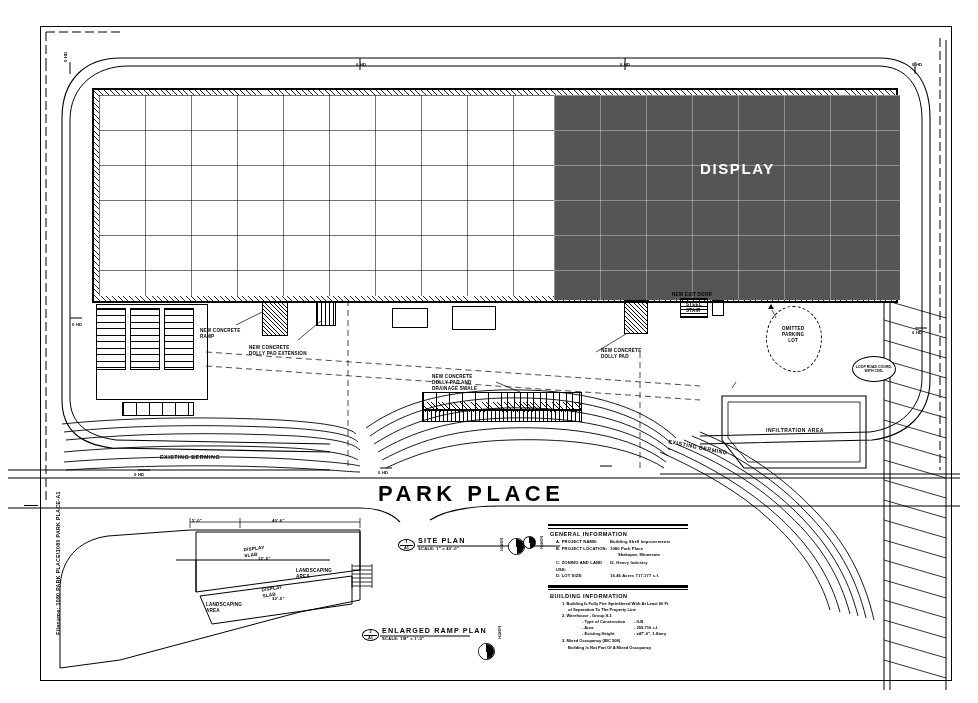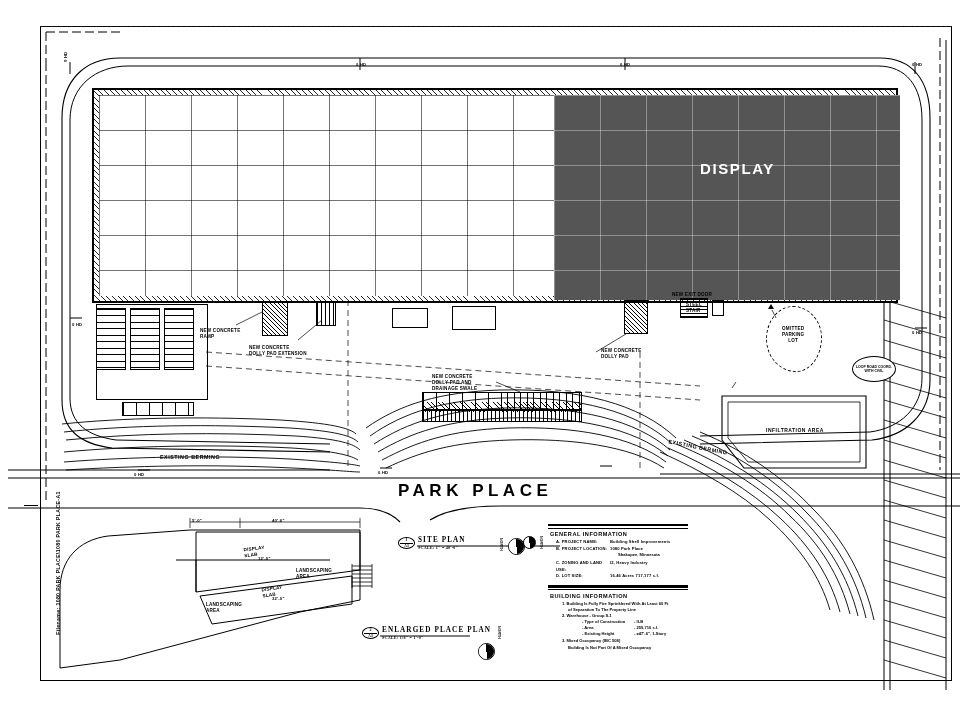--- a/index.html
+++ b/index.html
@@ -75,22 +75,22 @@
   #leased-label {
     left: 700px; top: 160px;
     color: #ffffff;
     font-size: 15px;
     font-weight: bold;
     letter-spacing: 1.6px;
   }
 
   
   #park-place-label {
-    left: 398px; top: 481px;
-    font-size: 17px;
+    left: 378px; top: 481px;
+    font-size: 22px;
     font-weight: bold;
     letter-spacing: 4.5px;
     color: #000;
   }
 
   
   .annot {
     font-size: 4.6px;
     font-weight: bold;
     letter-spacing: .22px;
@@ -124,21 +124,21 @@
   .info-key { width: 62px; padding-left: 8px; letter-spacing:.15px; }
   .info-val { flex:1; letter-spacing:.15px; }
   .info-sub { font-size:4.1px; font-weight:bold; color:#000; padding-left:70px; line-height:1.55; }
   .bi-item { font-size:4.1px; font-weight:bold; color:#000; line-height:1.5; padding-left:14px; }
   .bi-item2 { padding-left:20px; }
   .bi-dash { display:flex; padding-left:34px; font-size:4.1px; font-weight:bold; color:#000; line-height:1.5; }
   .bi-dash .k { width:52px; }
   .bi-dash .v { flex:1; }
 
   
-  .title-tag { display:flex; align-items:center;font-family:Liberation Serif, serif; }
+  .title-tag { display:flex; align-items:flex-end; }
   .tag-bubble {
     width: 17px; height: 11.5px; border: 1px solid #000;
     border-radius: 50%;
     display:flex; flex-direction:column; align-items:center; justify-content:center;
     font-size:4px; font-weight:bold; line-height:1; margin-right:3px; flex:none;
   }
   .tag-bubble .div { width:13px; height:.8px; background:#000; margin:.6px 0; }
   .tag-title { font-size:7.2px; font-weight:bold; letter-spacing:1.1px; color:#000; }
   .tag-scale { font-size:4.1px; font-weight:bold; letter-spacing:.25px; color:#000; margin-top:.5px; }
 
@@ -435,21 +435,21 @@
   <div class="abs north" style="left:508px; top:538px;"></div>
   <div class="abs north-label" style="left:499px; top:538px;">NORTH</div>
 
   <div class="abs title-tag" style="left:362px; top:626px;">
     <div class="tag-bubble">
       <span>2</span>
       <span class="div"></span>
       <span>A1</span>
     </div>
     <div>
-      <div class="tag-title">ENLARGED  PLACE  PLAN</div>
+      <div class="tag-title">ENLARGED  RAMP  PLAN</div>
       <div class="tag-scale">SCALE: 1/8" = 1'-0"</div>
     </div>
   </div>
 
   <div class="abs north" style="left:478px; top:626px;"></div>
   <div class="abs north-label" style="left:497px; top:626px;">NORTH</div>
 
   <div class="abs" id="info-block">
 
     <div class="rule-heavy"></div>

